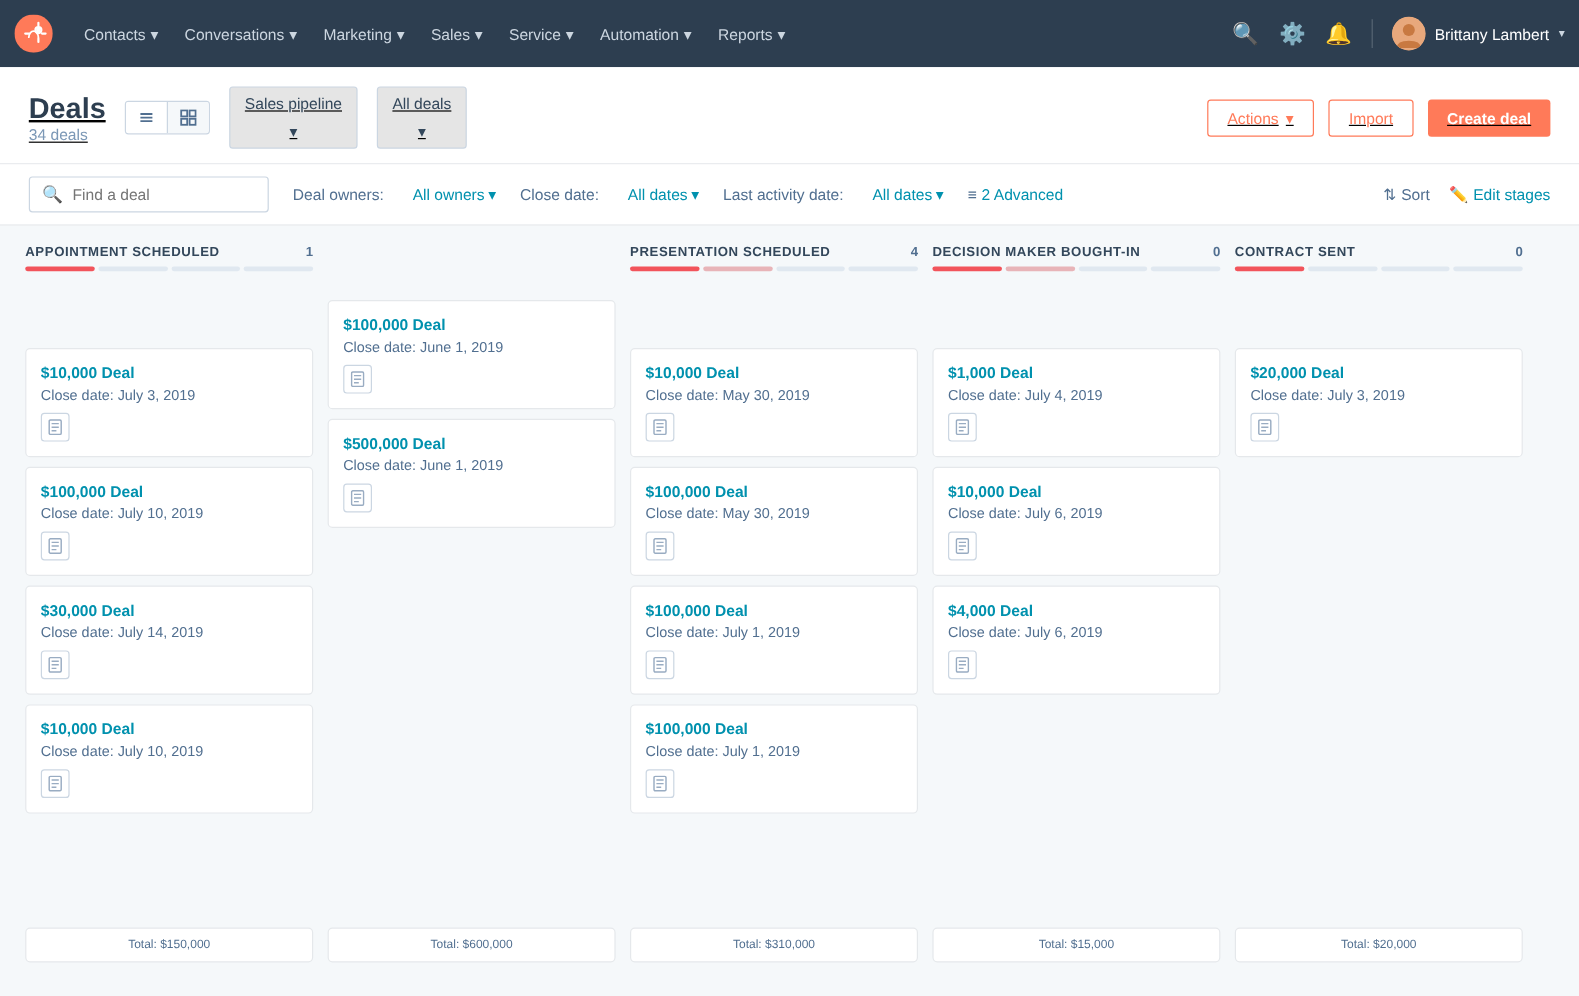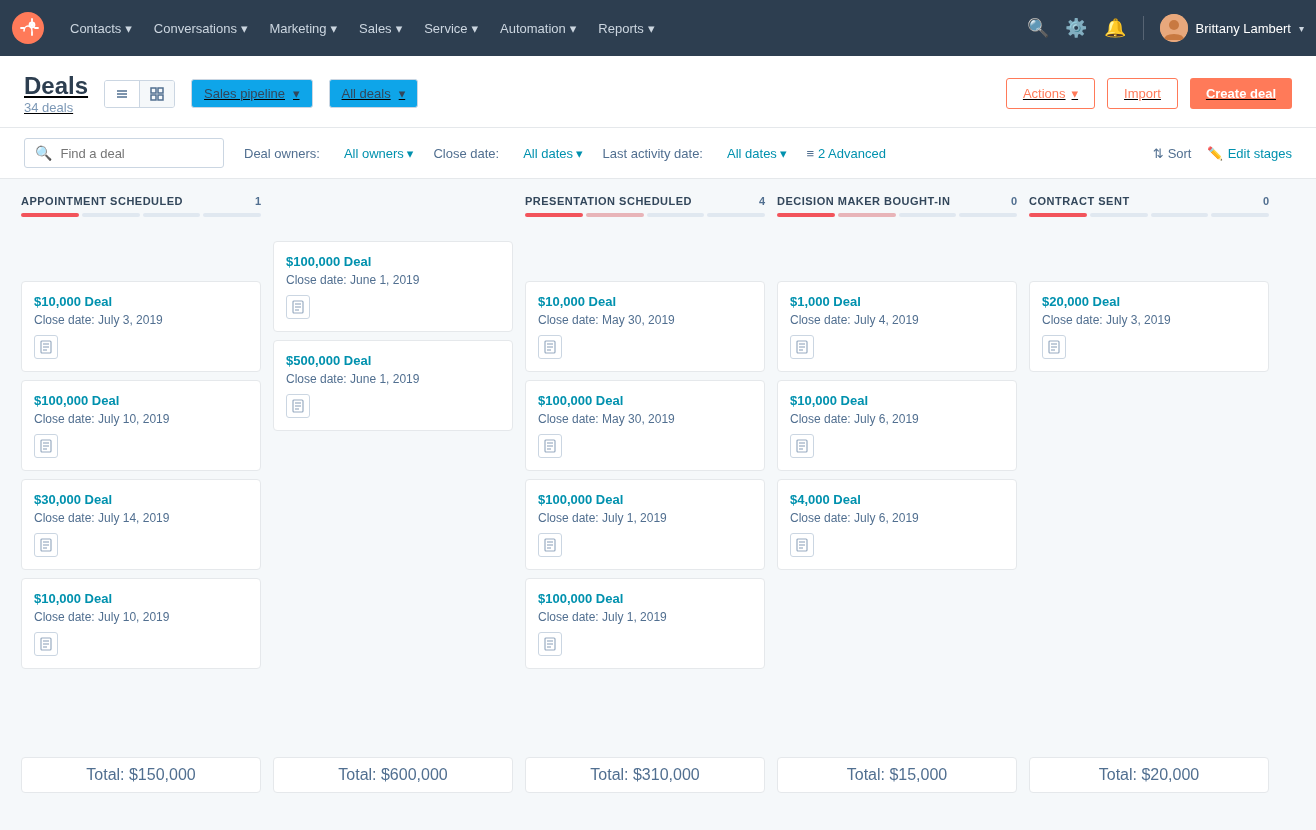--- a/index.html
+++ b/index.html
@@ -103,24 +103,25 @@
     }
     .view-toggle-btn.active { background: #f5f8fa; }
     .view-toggle-btn + .view-toggle-btn { border-left: 1px solid #cbd6e2; }
     .pipeline-select, .deals-select {
       display: flex;
       align-items: center;
       gap: 8px;
       border: 1px solid #cbd6e2;
       border-radius: 3px;
       padding: 6px 12px;
-      background: #0ea5e9;
+      background: #e5e5e5;
       cursor: pointer;
       color: #33475b;
       font-size: 13px;
+      flex-direction: column;
     }
     .page-header-right { display: flex; gap: 12px; align-items: center; }
     .btn-outline {
       border: 1px solid #ff7a59;
       background: #fff;
       color: #ff7a59;
       padding: 7px 16px;
       border-radius: 3px;
       cursor: pointer;
       font-size: 13px;
@@ -274,21 +275,21 @@
       color: #99acc2;
       font-size: 14px;
     }
 
     
     .col-footer {
       margin-top: auto;
       padding-top: 8px;
       border-top: 1px solid #e5e8eb;
       text-align: center;
-      font-size: 16px;
+      font-size: 10px;
       color: #516f90;
       background: #fff;
       padding: 8px 12px;
       border: 1px solid #e5e8eb;
       border-radius: 4px;
     }
 
     .col-cards-area {
       flex: 1;
       display: flex;

